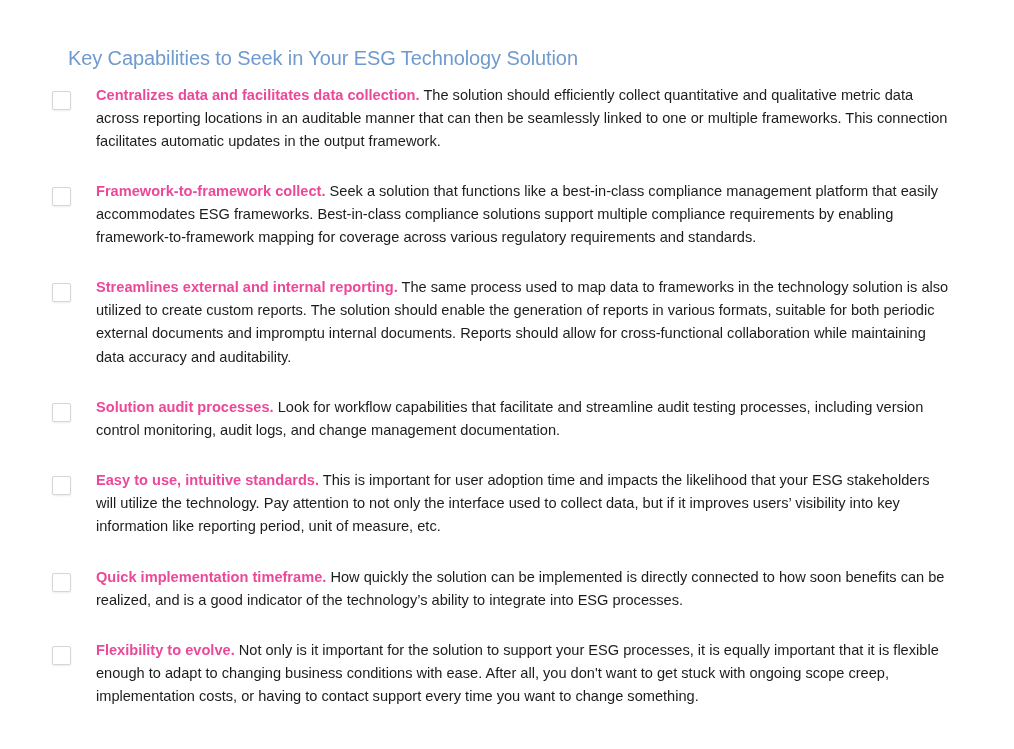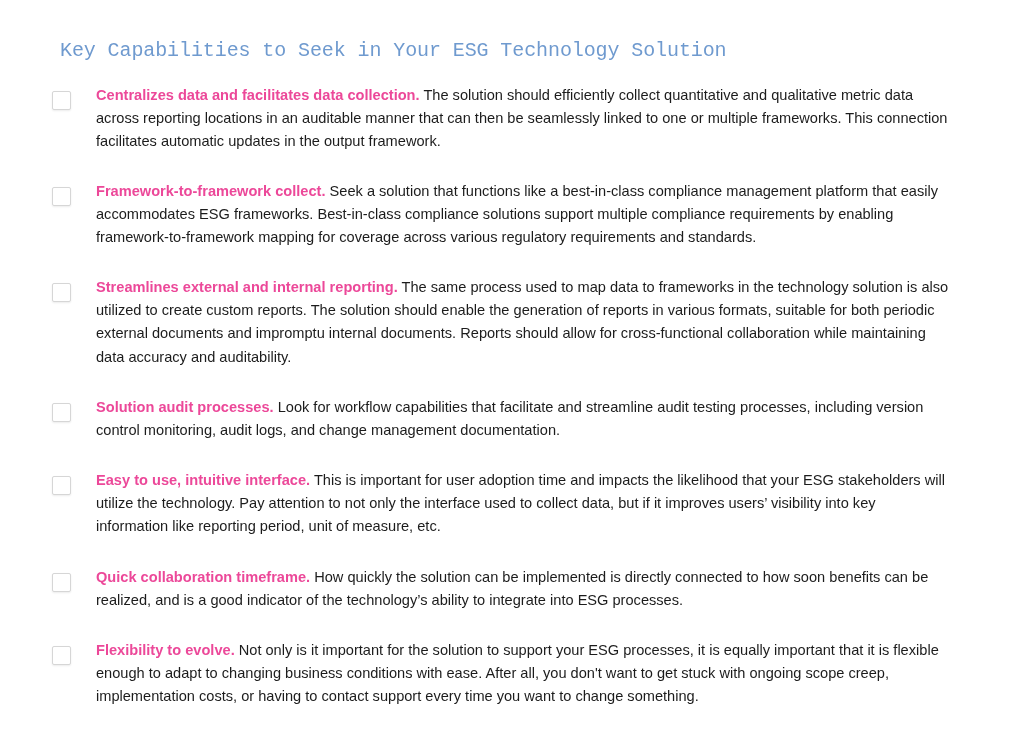--- a/index.html
+++ b/index.html
@@ -15,23 +15,22 @@
       color: #1a1a1a;
       position: relative;
     }
     .title {
       position: absolute;
       left: 52px;
       top: 31px;
       font-size: 20px;
       color: #6f9acf;
       font-weight: normal;
-      margin: 8px;
+      margin: 16px;
       letter-spacing: -0.1px;
-      font-family: Liberation Mono, monospace;
     }
     .item {
       position: absolute;
       left: 52px;
       width: 900px;
     }
     .checkbox {
       position: absolute;
       left: 0;
       top: 7px;
@@ -76,24 +75,24 @@
   <div class="text"><b>Streamlines external and internal reporting.</b><span> The same process used to map data to frameworks in the technology solution is also utilized to create custom reports. The solution should enable the generation of reports in various formats, suitable for both periodic external documents and impromptu internal documents. Reports should allow for cross-functional collaboration while maintaining data accuracy and auditability.</span></div>
 </div>
 
 <div class="item" style="top:396px;">
   <div class="checkbox"></div>
   <div class="text"><b>Solution audit processes.</b><span> Look for workflow capabilities that facilitate and streamline audit testing processes, including version control monitoring, audit logs, and change management documentation.</span></div>
 </div>
 
 <div class="item" style="top:469px;">
   <div class="checkbox"></div>
-  <div class="text"><b>Easy to use, intuitive interface.</b><span> This is important for user adoption time and impacts the likelihood that your ESG stakeholders will utilize the technology. Pay attention to not only the interface used to collect data, but if it improves users’ visibility into key information like reporting period, unit of measure, etc.</span></div>
+  <div class="text"><b>Easy to use, intuitive standards.</b><span> This is important for user adoption time and impacts the likelihood that your ESG stakeholders will utilize the technology. Pay attention to not only the interface used to collect data, but if it improves users’ visibility into key information like reporting period, unit of measure, etc.</span></div>
 </div>
 
 <div class="item" style="top:566px;">
   <div class="checkbox"></div>
-  <div class="text"><b>Quick collaboration timeframe.</b><span> How quickly the solution can be implemented is directly connected to how soon benefits can be realized, and is a good indicator of the technology’s ability to integrate into ESG processes.</span></div>
+  <div class="text"><b>Quick implementation timeframe.</b><span> How quickly the solution can be implemented is directly connected to how soon benefits can be realized, and is a good indicator of the technology’s ability to integrate into ESG processes.</span></div>
 </div>
 
 <div class="item" style="top:639px;">
   <div class="checkbox"></div>
   <div class="text"><b>Flexibility to evolve.</b><span> Not only is it important for the solution to support your ESG processes, it is equally important that it is flexible enough to adapt to changing business conditions with ease. After all, you don't want to get stuck with ongoing scope creep, implementation costs, or having to contact support every time you want to change something.</span></div>
 </div>
 
 </body></html>

